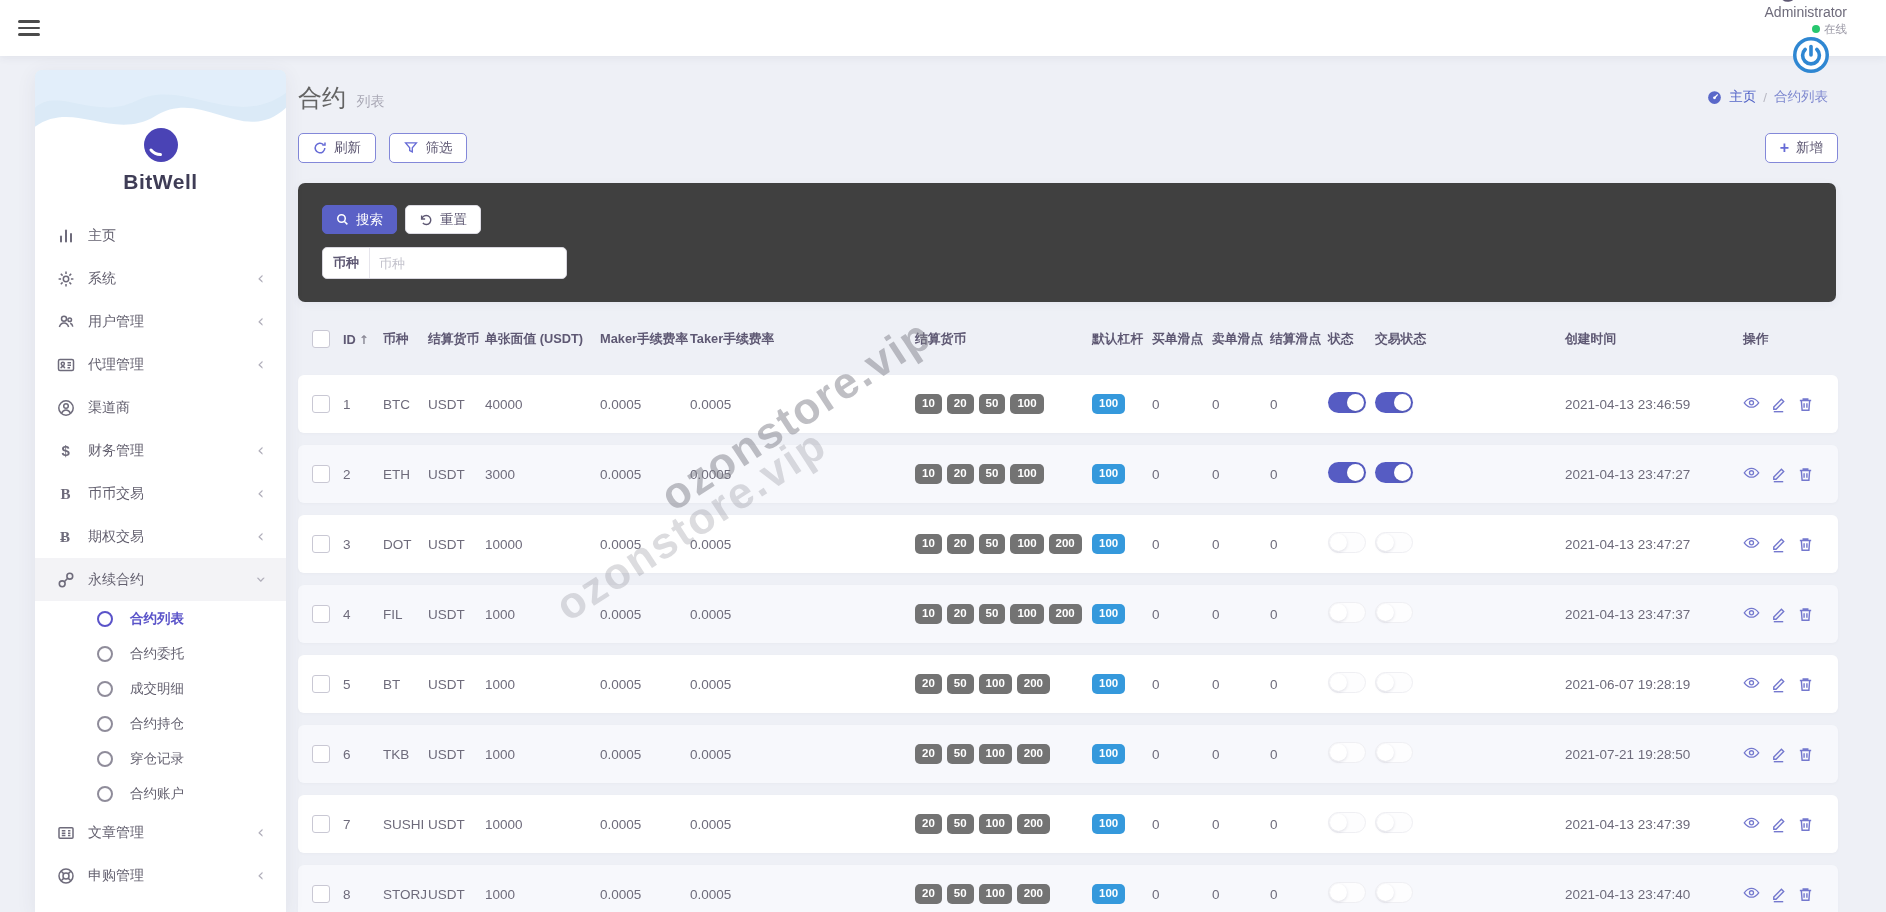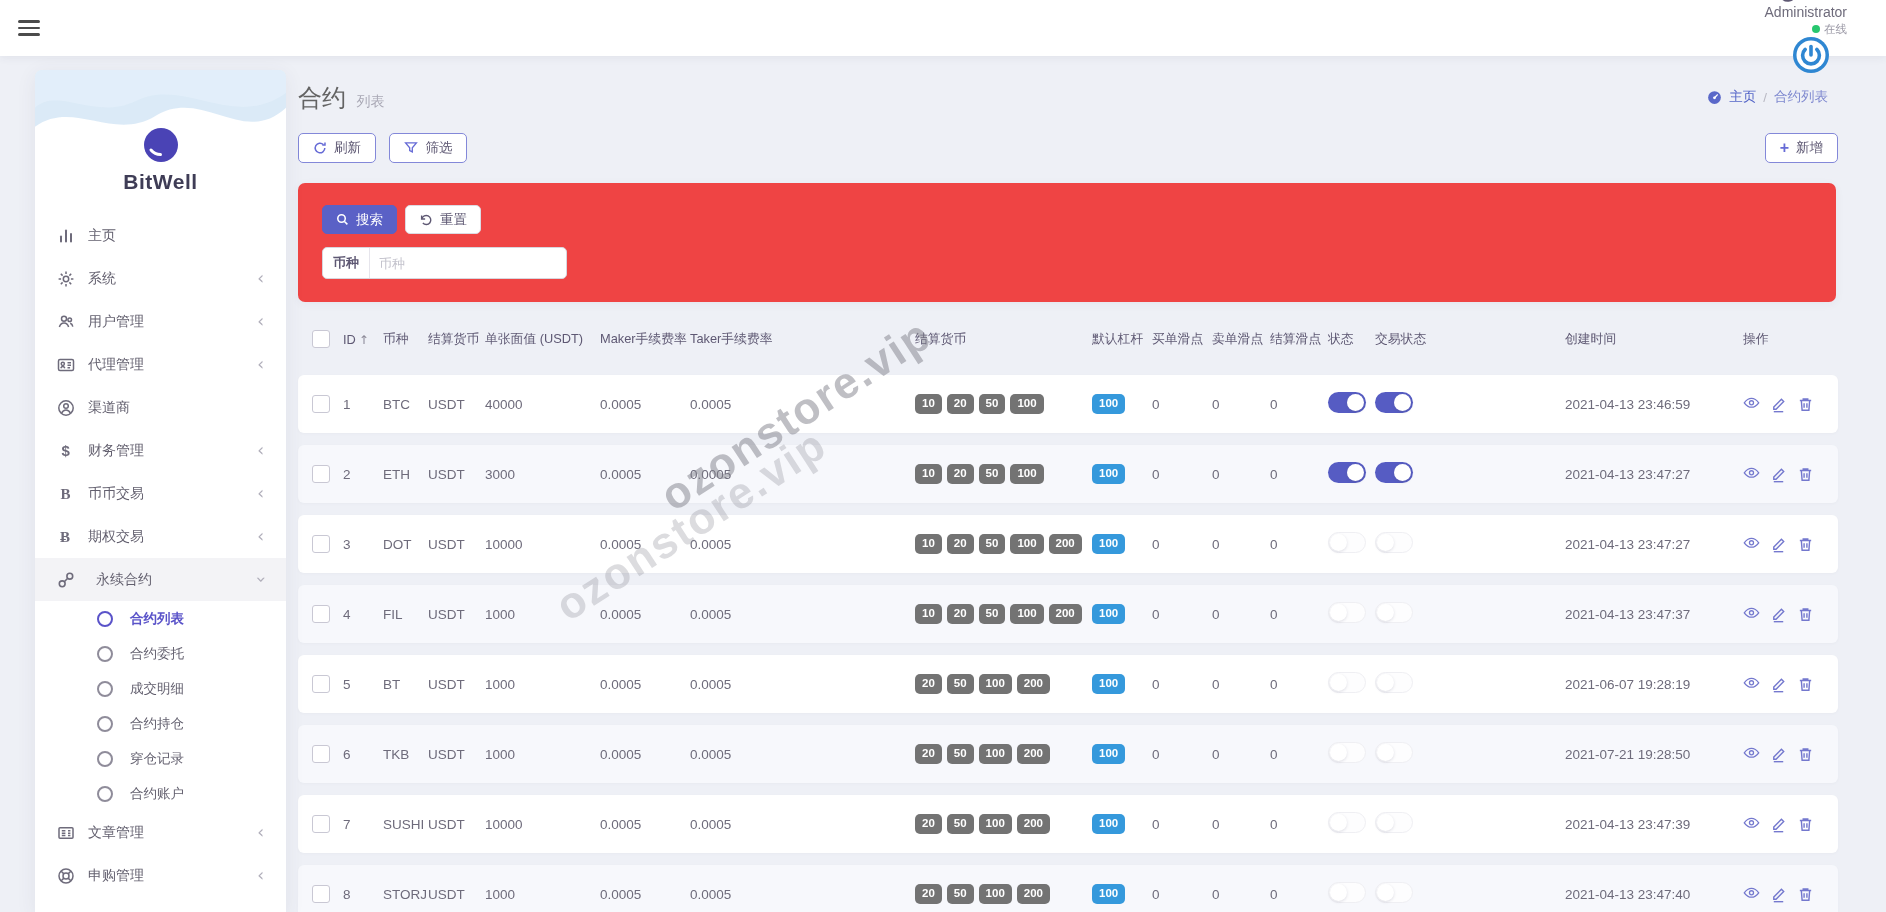--- a/index.html
+++ b/index.html
@@ -26,21 +26,21 @@
   .logo-waves{position:absolute;top:0;left:0;width:100%;height:105px;}
   .logo-mark{position:absolute;left:50%;top:56px;transform:translateX(-50%);width:38px;height:38px;}
   .brand{position:absolute;left:0;right:0;top:100px;text-align:center;font-size:21px;font-weight:700;
          color:#3f3d56;letter-spacing:.5px;}
   #menu{margin-top:12px;}
   .menu-item{position:relative;height:43px;display:flex;align-items:center;padding-left:22px;cursor:pointer;}
   .menu-item .mi-icon{width:18px;height:18px;color:#6e6b7b;margin-right:13px;flex:0 0 18px;}
   .menu-item .mi-label{font-size:14px;color:#625f6e;}
   .menu-item .chev{position:absolute;right:22px;color:#b1afbb;font-size:17px;line-height:1;
                    font-family:"DejaVu Sans",sans-serif;}
-  .menu-item.active-parent{background:#f3f3f6;gap:8px;}
+  .menu-item.active-parent{background:#f3f3f6;}
   .menu-item.active-parent .chev{transform:rotate(-90deg);}
   .submenu-item{height:35px;display:flex;align-items:center;padding-left:62px;cursor:pointer;}
   .submenu-item .ring{width:12px;height:12px;border-radius:50%;border:2px solid #8f8c9a;margin-right:17px;flex:0 0 12px;}
   .submenu-item .sm-label{font-size:13.5px;color:#625f6e;}
   .submenu-item.active .ring{border-color:#5a53c9;}
   .submenu-item.active .sm-label{color:#5a53c9;font-weight:700;}
 
   
   #main{position:absolute;left:298px;top:56px;width:1540px;height:856px;}
   .page-head{position:relative;height:60px;margin-top:26px;}
@@ -53,41 +53,41 @@
   .bc-current{color:#7e88cf;cursor:pointer;}
 
   .toolbar{position:absolute;left:0;top:77px;right:0;height:32px;}
   .btn-outline{display:inline-flex;align-items:center;gap:7px;height:30px;padding:0 14px;background:#fff;
                border:1px solid #8388d9;border-radius:5px;font-size:13.5px;color:#5e5873;cursor:pointer;
                margin-right:9px;}
   .btn-outline .bi{width:14px;height:14px;color:#666bd6;}
   .btn-add{position:absolute;right:0;top:0;margin-right:0;}
   .plus-glyph{color:#666bd6;font-size:16px;font-weight:700;line-height:1;}
 
-  .filter-panel{position:absolute;left:0;right:2px;top:127px;height:119px;background:#ef4444;border-radius:7px;
+  .filter-panel{position:absolute;left:0;right:2px;top:127px;height:119px;background:#404040;border-radius:7px;
                 box-shadow:0 2px 10px rgba(60,60,90,.05);padding:0;}
   .fp-buttons{position:absolute;left:24px;top:22px;display:flex;gap:8px;}
   .btn-primary{display:inline-flex;align-items:center;gap:7px;height:29px;padding:0 13px;background:#5a61c6;
                border:1px solid #5a61c6;border-radius:5px;font-size:13.5px;color:#fff;cursor:pointer;}
   .btn-primary .bi{width:13px;height:13px;color:#fff;}
   .btn-plain{display:inline-flex;align-items:center;gap:7px;height:29px;padding:0 13px;background:#fff;
              border:1px solid #dcdbe3;border-radius:5px;font-size:13.5px;color:#5e5873;cursor:pointer;}
   .btn-plain .bi{width:14px;height:14px;color:#5e5873;}
   .field-group{position:absolute;left:24px;top:64px;width:243px;height:30px;border:1px solid #d8d6de;
                border-radius:5px;display:flex;align-items:center;background:#fff;}
   .field-label{font-size:13px;font-weight:700;color:#5e5873;padding:0 10px;border-right:1px solid #e6e5ec;
                height:100%;display:flex;align-items:center;}
   .field-input{border:none;outline:none;flex:1;font-size:13px;padding:0 9px;color:#5e5873;background:transparent;
                font-family:"Liberation Sans",sans-serif;}
   .field-input::placeholder{color:#c3c2cc;}
 
   
   .thead{position:absolute;left:0;top:264px;width:100%;height:38px;display:flex;align-items:center;
          padding-left:14px;box-sizing:border-box;}
-  .th{font-size:12.8px;font-weight:400;color:#5e5873;white-space:nowrap;flex-shrink:0;}
+  .th{font-size:12.8px;font-weight:700;color:#5e5873;white-space:nowrap;flex-shrink:0;}
   .sort-arrow{font-size:12px;color:#8a8896;margin-left:3px;font-family:"DejaVu Sans",sans-serif;cursor:pointer;}
   #rows{position:absolute;left:0;top:319px;width:100%;}
   .trow{width:100%;height:58px;background:#fff;border-radius:6px;margin-bottom:12px;display:flex;
         align-items:center;padding-left:14px;box-sizing:border-box;box-shadow:0 1px 3px rgba(60,60,90,.03);}
   .trow.alt{background:#f7f8fc;}
   .td{font-size:13.5px;color:#6e6b7b;white-space:nowrap;flex-shrink:0;}
   .c0{width:31px}.c1{width:40px}.c2{width:45px}.c3{width:57px}.c4{width:115px}.c5{width:90px}
   .c6{width:225px}.c7{width:177px}.c8{width:60px}.c9{width:60px}.c10{width:58px}.c11{width:58px}
   .c12{width:47px}.c13{width:190px}.c14{width:178px}.c15{flex:1;min-width:0;}
   .checkbox{width:16px;height:16px;border:1.5px solid #c9c8d4;border-radius:3px;background:#fff;cursor:pointer;}

